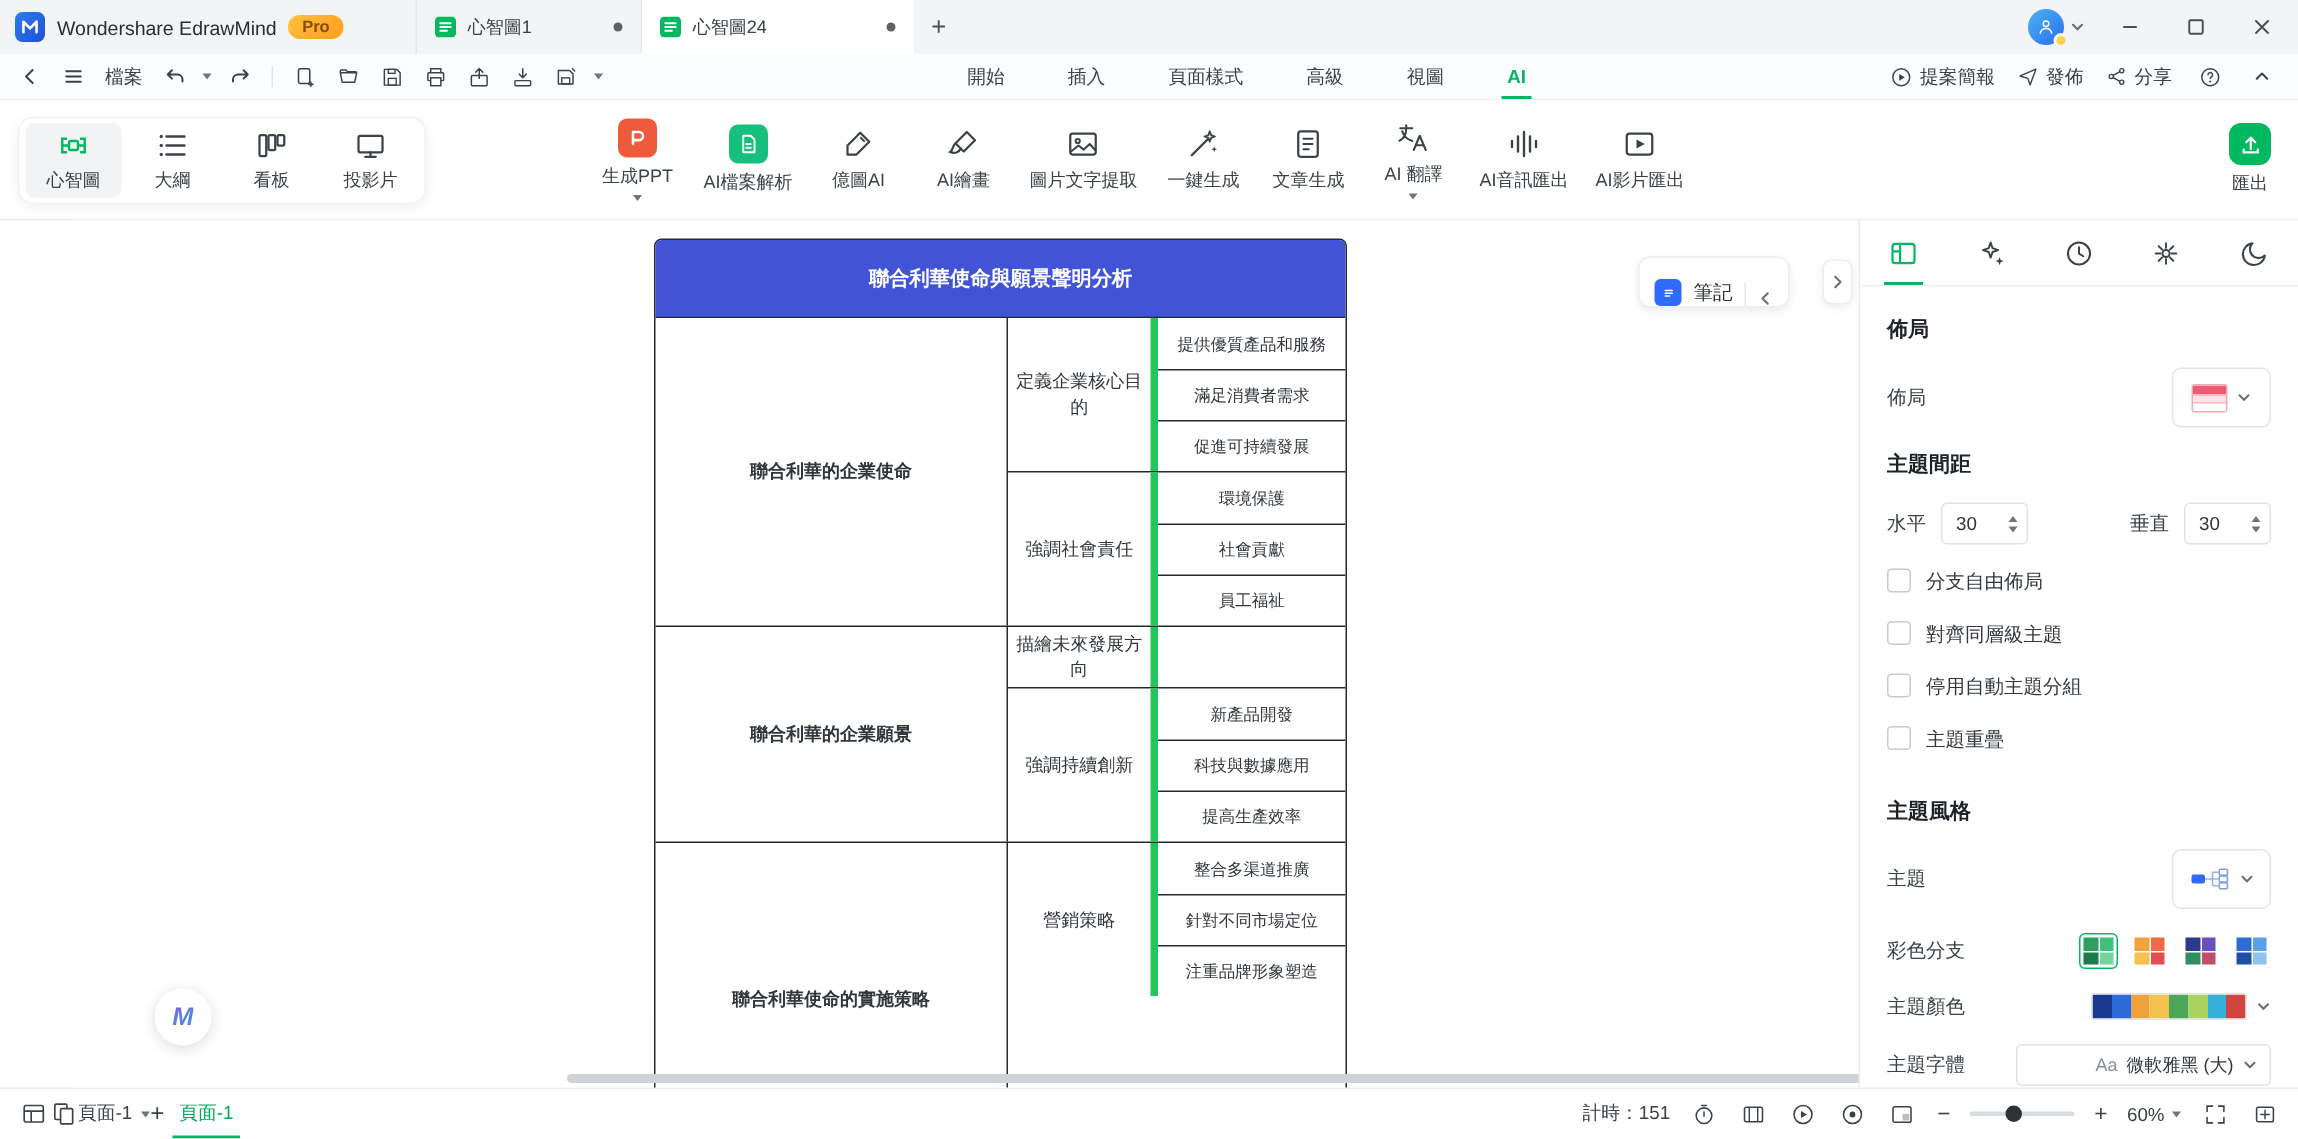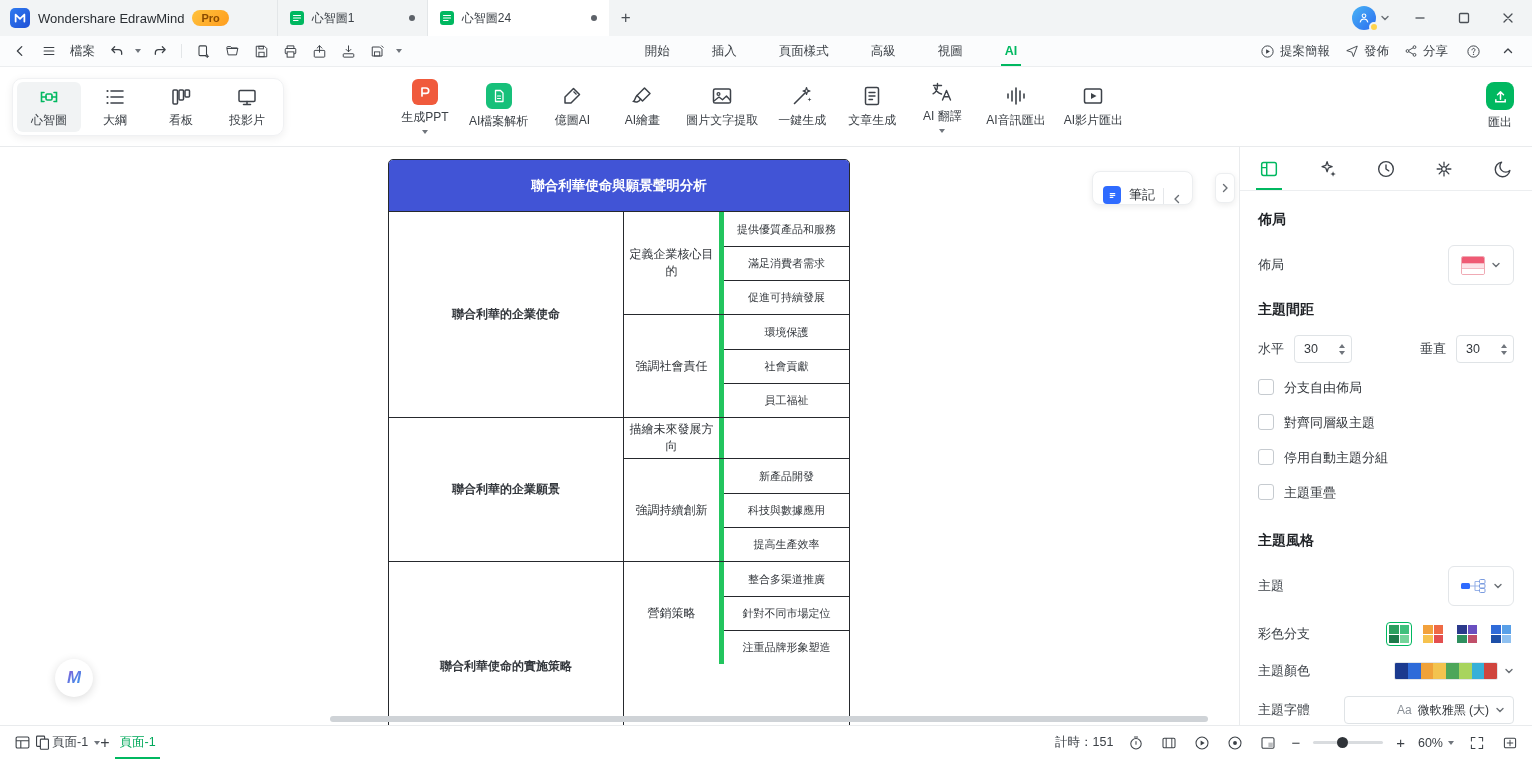--- a/index.html
+++ b/index.html
@@ -45,21 +45,21 @@
   .ai-tools { display:flex; align-items:center; margin-left:108px; gap:4px; }
   .ai-btn { min-width:66px; padding:0 7px; height:62px; display:flex; flex-direction:column; align-items:center; justify-content:center; gap:4px; font-size:12px; color:#3c4147; white-space:nowrap; border-radius:6px; }
   .mini-caret { width:0; height:0; border-left:3.5px solid transparent; border-right:3.5px solid transparent; border-top:4.5px solid #70757c; }
   .export-btn { margin-left:auto; margin-right:6px; display:flex; flex-direction:column; align-items:center; gap:4px; font-size:12px; color:#3c4147; }
   .badge-ico { width:26px; height:26px; border-radius:6px; display:flex; align-items:center; justify-content:center; }
   .ppt-badge { background:#f05a3c; }
   .aifile-badge { background:#17c07a; }
   .export-badge { background:#00b860; width:28px; height:28px; border-radius:8px; }
 
   
-  .main { flex:1; display:flex; min-height:0; }
+  .main { flex:1; display:flex; min-height:0;padding-left:48px; }
   .canvas { flex:1; position:relative; background:#fff; overflow:hidden; border-right:1px solid #e9ebed; }
 
   
   .mm-table { position:absolute; left:388px; top:12px; width:462px; border:1px solid #26292d; border-radius:5px 5px 0 0; background:#fff; }
   .mm-title { height:52px; background:#4154d6; color:#fff; font-weight:bold; font-size:13.5px; display:flex; align-items:center; justify-content:center; border-radius:4px 4px 0 0; border-bottom:1px solid #26292d; }
   .mm-group { display:flex; }
   .mm-group + .mm-group { border-top:1px solid #26292d; }
   .mm-group:last-child { min-height:210px; }
   .mm-glabel { width:235px; flex:0 0 235px; display:flex; align-items:center; justify-content:center; font-weight:bold; font-size:12px; border-right:1px solid #26292d; padding:4px; text-align:center; }
   .mm-children { flex:1; display:flex; flex-direction:column; }

